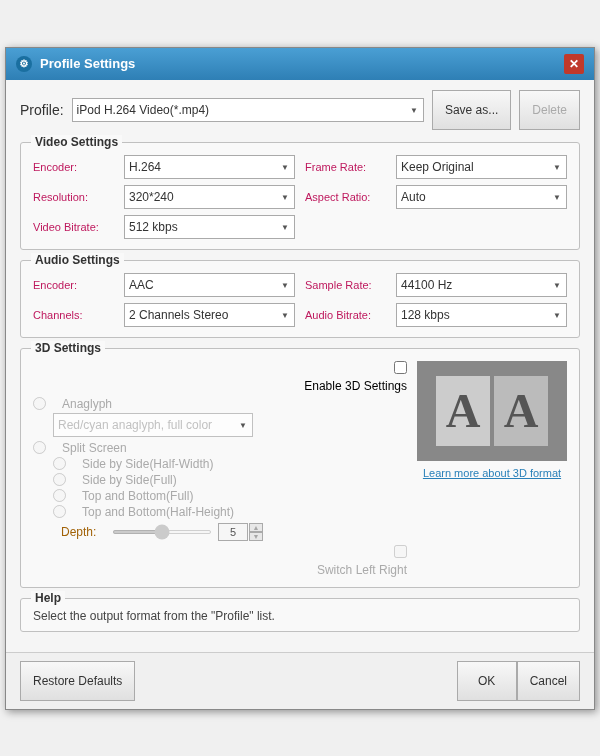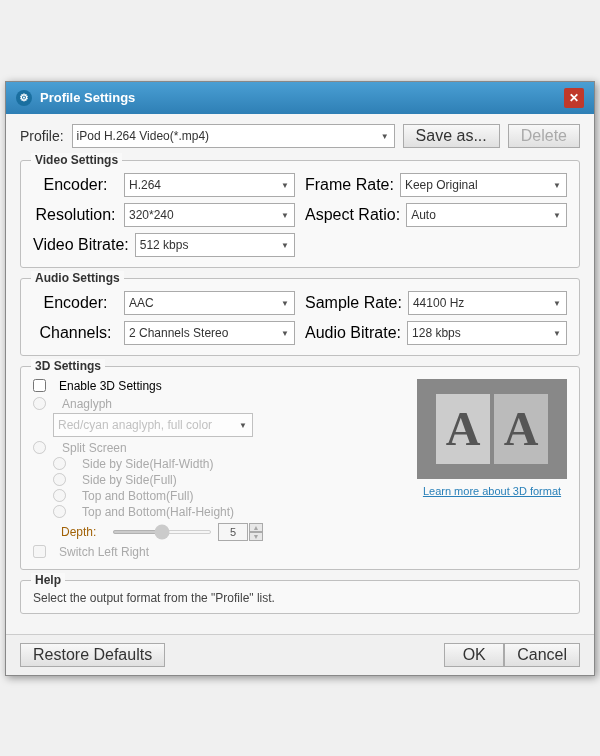--- a/index.html
+++ b/index.html
@@ -103,25 +103,25 @@
       content: "▼";
       font-size: 8px;
       position: absolute;
       right: 6px;
       top: 50%;
       transform: translateY(-50%);
       color: #555;
       pointer-events: none;
     }
     .btn {
-      height: 24px;
+      height: 40px;
       padding: 0 12px;
       border: 1px solid #aaa;
       background: linear-gradient(to bottom, #f8f8f8, #e0e0e0);
-      font-size: 16px;
+      font-size: 12px;
       cursor: pointer;
       color: #333;
       white-space: nowrap;
     }
     .btn:disabled { color: #aaa; cursor: default; }
     .section {
       border: 1px solid #c0c0c0;
       border-radius: 3px;
       margin-bottom: 10px;
       padding: 8px 12px 10px 12px;
@@ -145,24 +145,24 @@
       display: grid;
       grid-template-columns: 1fr 1fr;
       gap: 6px 10px;
     }
     .form-row {
       display: flex;
       align-items: center;
       gap: 6px;
     }
     .form-label {
-      text-align: center;
+      text-align: left;
       min-width: 85px;
-      color: #000000;
-      font-size: 16px;
+      color: #be185d;
+      font-size: 11px;
     }
     .form-control {
       flex: 1;
     }
     .settings-3d {
       border: 1px solid #c0c0c0;
       border-radius: 3px;
       margin-bottom: 10px;
       padding: 8px 12px 6px 12px;
       background: #f9f9f9;
@@ -218,23 +218,24 @@
       background: #bbb;
     }
     .learn-link {
       color: #2980b9;
       text-decoration: underline;
       cursor: pointer;
       font-size: 11px;
     }
     .checkbox-row {
       display: flex;
-      align-items: flex-start;
-      gap: 13px;
+      align-items: flex-end;
+      gap: 5px;
       margin-bottom: 4px;
+      flex-direction: column;
     }
     .radio-row {
       display: flex;
       align-items: center;
       gap: 16px;
       margin-bottom: 2px;
     }
     .radio-sub {
       padding-left: 20px;
     }

